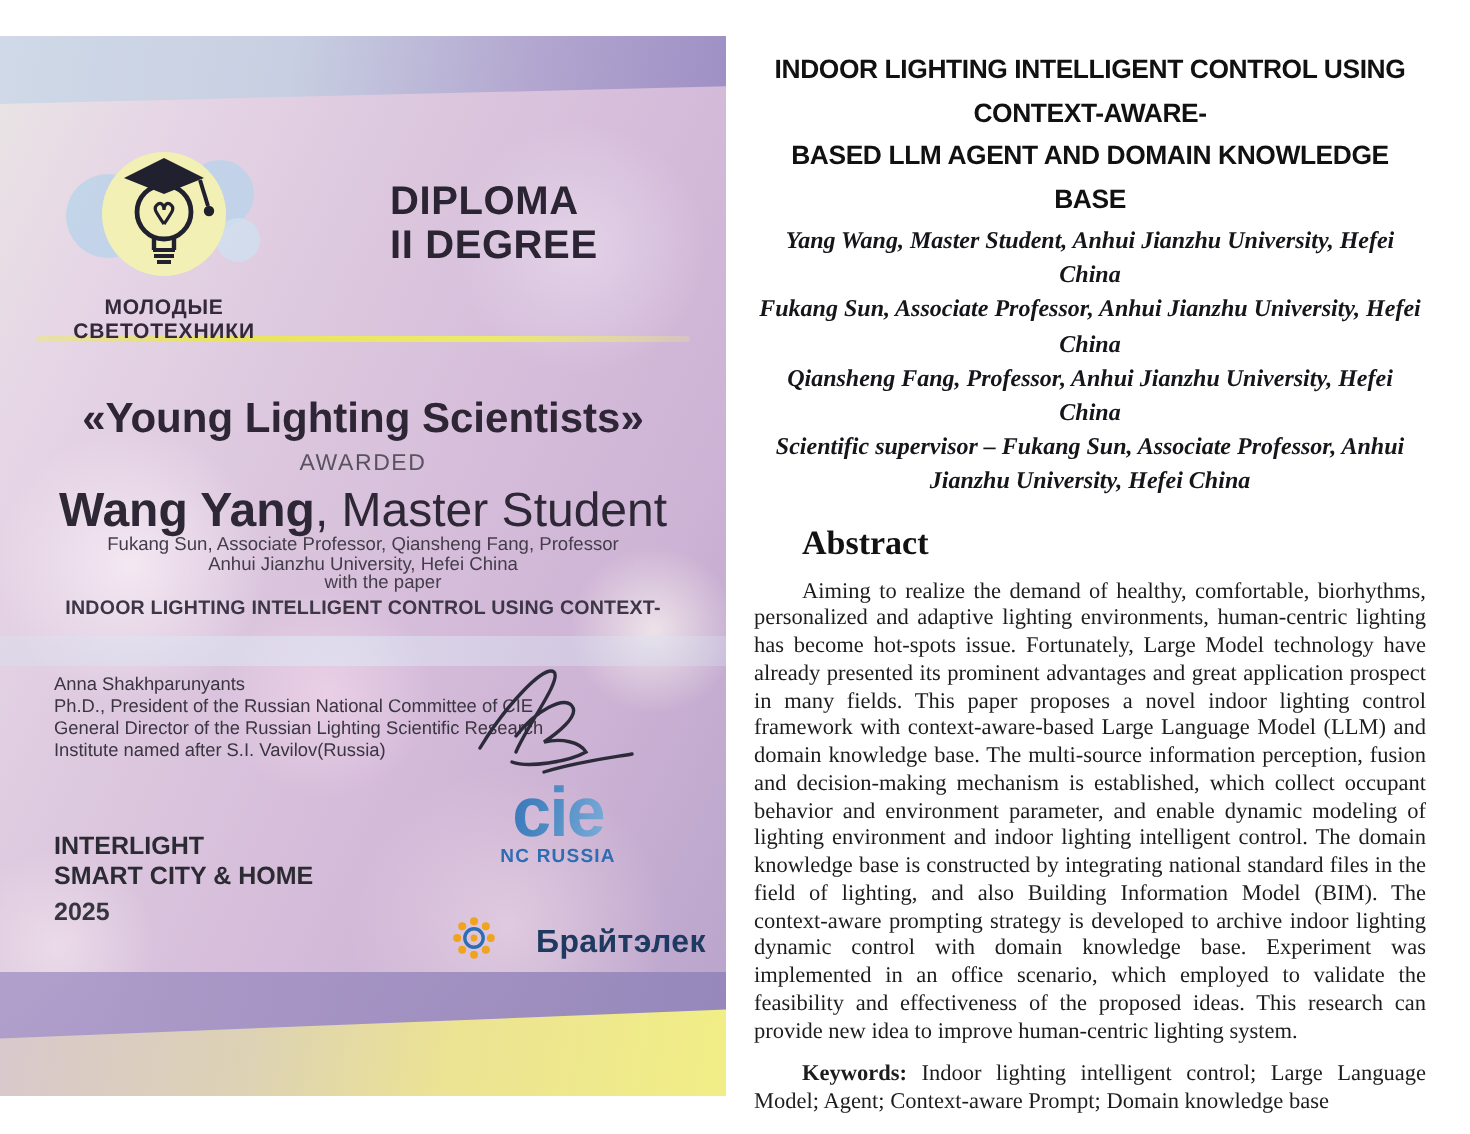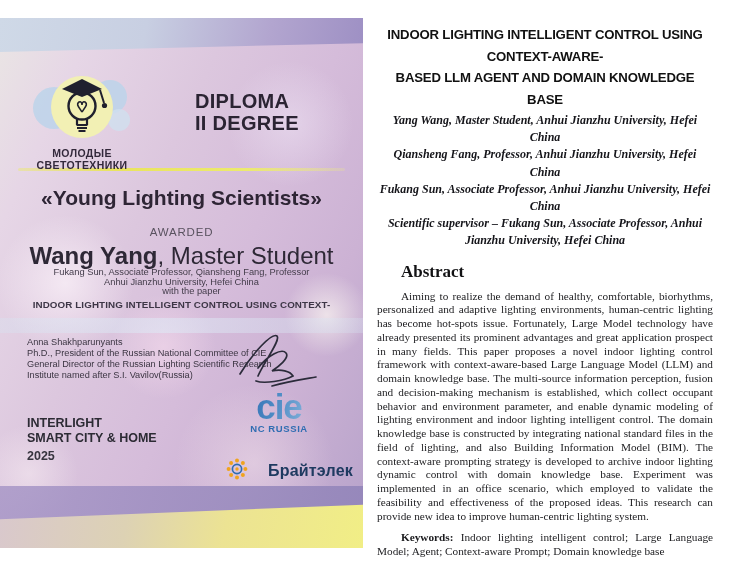--- a/index.html
+++ b/index.html
@@ -38,21 +38,21 @@
     background:linear-gradient(to right, rgba(214,228,242,0.35), rgba(222,234,246,0.55) 45%, rgba(214,228,242,0.3));
   }
   .divider {
     position:absolute; left:18px; top:150px; width:327px; height:2.5px;
     background:linear-gradient(to right, rgba(235,232,120,0.5), #e9e45e 30%, #ecea6e 70%, rgba(235,232,140,0.25));
     border-radius:2px;
   }
   .logo-wrap { position:absolute; left:16px; top:46px; width:132px; text-align:center; }
   .logo-text { margin-top:-4px; font-weight:bold; font-size:10.5px; line-height:11.5px; color:#33293b; letter-spacing:0.4px; }
   .diploma { position:absolute; left:195px; top:72px; font-weight:bold; font-size:20px; line-height:22px; color:#2b2433; letter-spacing:0.3px; }
-  .contest { position:absolute; left:0; top:168px; width:100%; text-align:center; font-weight:bold; font-size:21px; color:#2e2535; }
+  .contest { position:absolute; left:0; top:180px; width:100%; text-align:center; font-weight:bold; font-size:21px; color:#2e2535; }
   .awarded { position:absolute; left:0; top:208px; width:100%; text-align:center; font-size:11.5px; letter-spacing:0.8px; color:#59525f; }
   .recipient { position:absolute; left:0; top:224px; width:100%; text-align:center; font-size:24px; color:#2e2836; }
   .recipient b { font-weight:bold; }
   .cert-small { position:absolute; width:100%; text-align:center; font-size:9.3px; line-height:10px; color:#433c4a; }
   .sup1 { top:249px; } .sup2 { top:258.5px; } .withpaper { top:268px;padding-left:20px; }
   .cert-paper-title { position:absolute; left:20px; top:281px; width:323px; text-align:center; font-size:9.8px; line-height:11.5px; font-weight:bold; color:#3d3646; letter-spacing:0.1px; }
   .signer { position:absolute; left:27px; top:319px; font-size:9.2px; line-height:11px; color:#3b3542; }
   .signature-svg { position:absolute; left:232px; top:310px; }
   .event { position:absolute; left:27px; top:398px; font-weight:bold; font-size:12.5px; line-height:14.5px; color:#2c2b34; }
   .event-year { position:absolute; left:27px; top:431px; font-weight:bold; font-size:12.5px; color:#37353f; }
@@ -171,22 +171,22 @@
     </div>
   </div>
 
   <div class="paper">
     <div class="p-title">
       <div>INDOOR LIGHTING INTELLIGENT CONTROL USING CONTEXT-AWARE-</div>
       <div>BASED LLM AGENT AND DOMAIN KNOWLEDGE BASE</div>
     </div>
     <div class="p-authors">
       <div>Yang Wang, Master Student, Anhui Jianzhu University, Hefei China</div>
+      <div>Fukang Sun, Associate Professor, Anhui Jianzhu University, Hefei China</div>
       <div>Qiansheng Fang, Professor, Anhui Jianzhu University, Hefei China</div>
-      <div>Fukang Sun, Associate Professor, Anhui Jianzhu University, Hefei China</div>
       <div>Scientific supervisor – Fukang Sun, Associate Professor, Anhui Jianzhu University, Hefei China</div>
     </div>
 
     <div class="p-h">Abstract</div>
     <div class="p-body">Aiming to realize the demand of healthy, comfortable, biorhythms, personalized and adaptive lighting environments, human-centric lighting has become hot-spots issue. Fortunately, Large Model technology have already presented its prominent advantages and great application prospect in many fields. This paper proposes a novel indoor lighting control framework with context-aware-based Large Language Model (LLM) and domain knowledge base. The multi-source information perception, fusion and decision-making mechanism is established, which collect occupant behavior and environment parameter, and enable dynamic modeling of lighting environment and indoor lighting intelligent control. The domain knowledge base is constructed by integrating national standard files in the field of lighting, and also Building Information Model (BIM). The context-aware prompting strategy is developed to archive indoor lighting dynamic control with domain knowledge base. Experiment was implemented in an office scenario, which employed to validate the feasibility and effectiveness of the proposed ideas. This research can provide new idea to improve human-centric lighting system.</div>
 
     <div class="p-body"><b>Keywords:</b><span> Indoor lighting intelligent control; Large Language Model; Agent; Context-aware Prompt; Domain knowledge base</span></div>
 
     <div class="p-h">Introduction</div>
 

